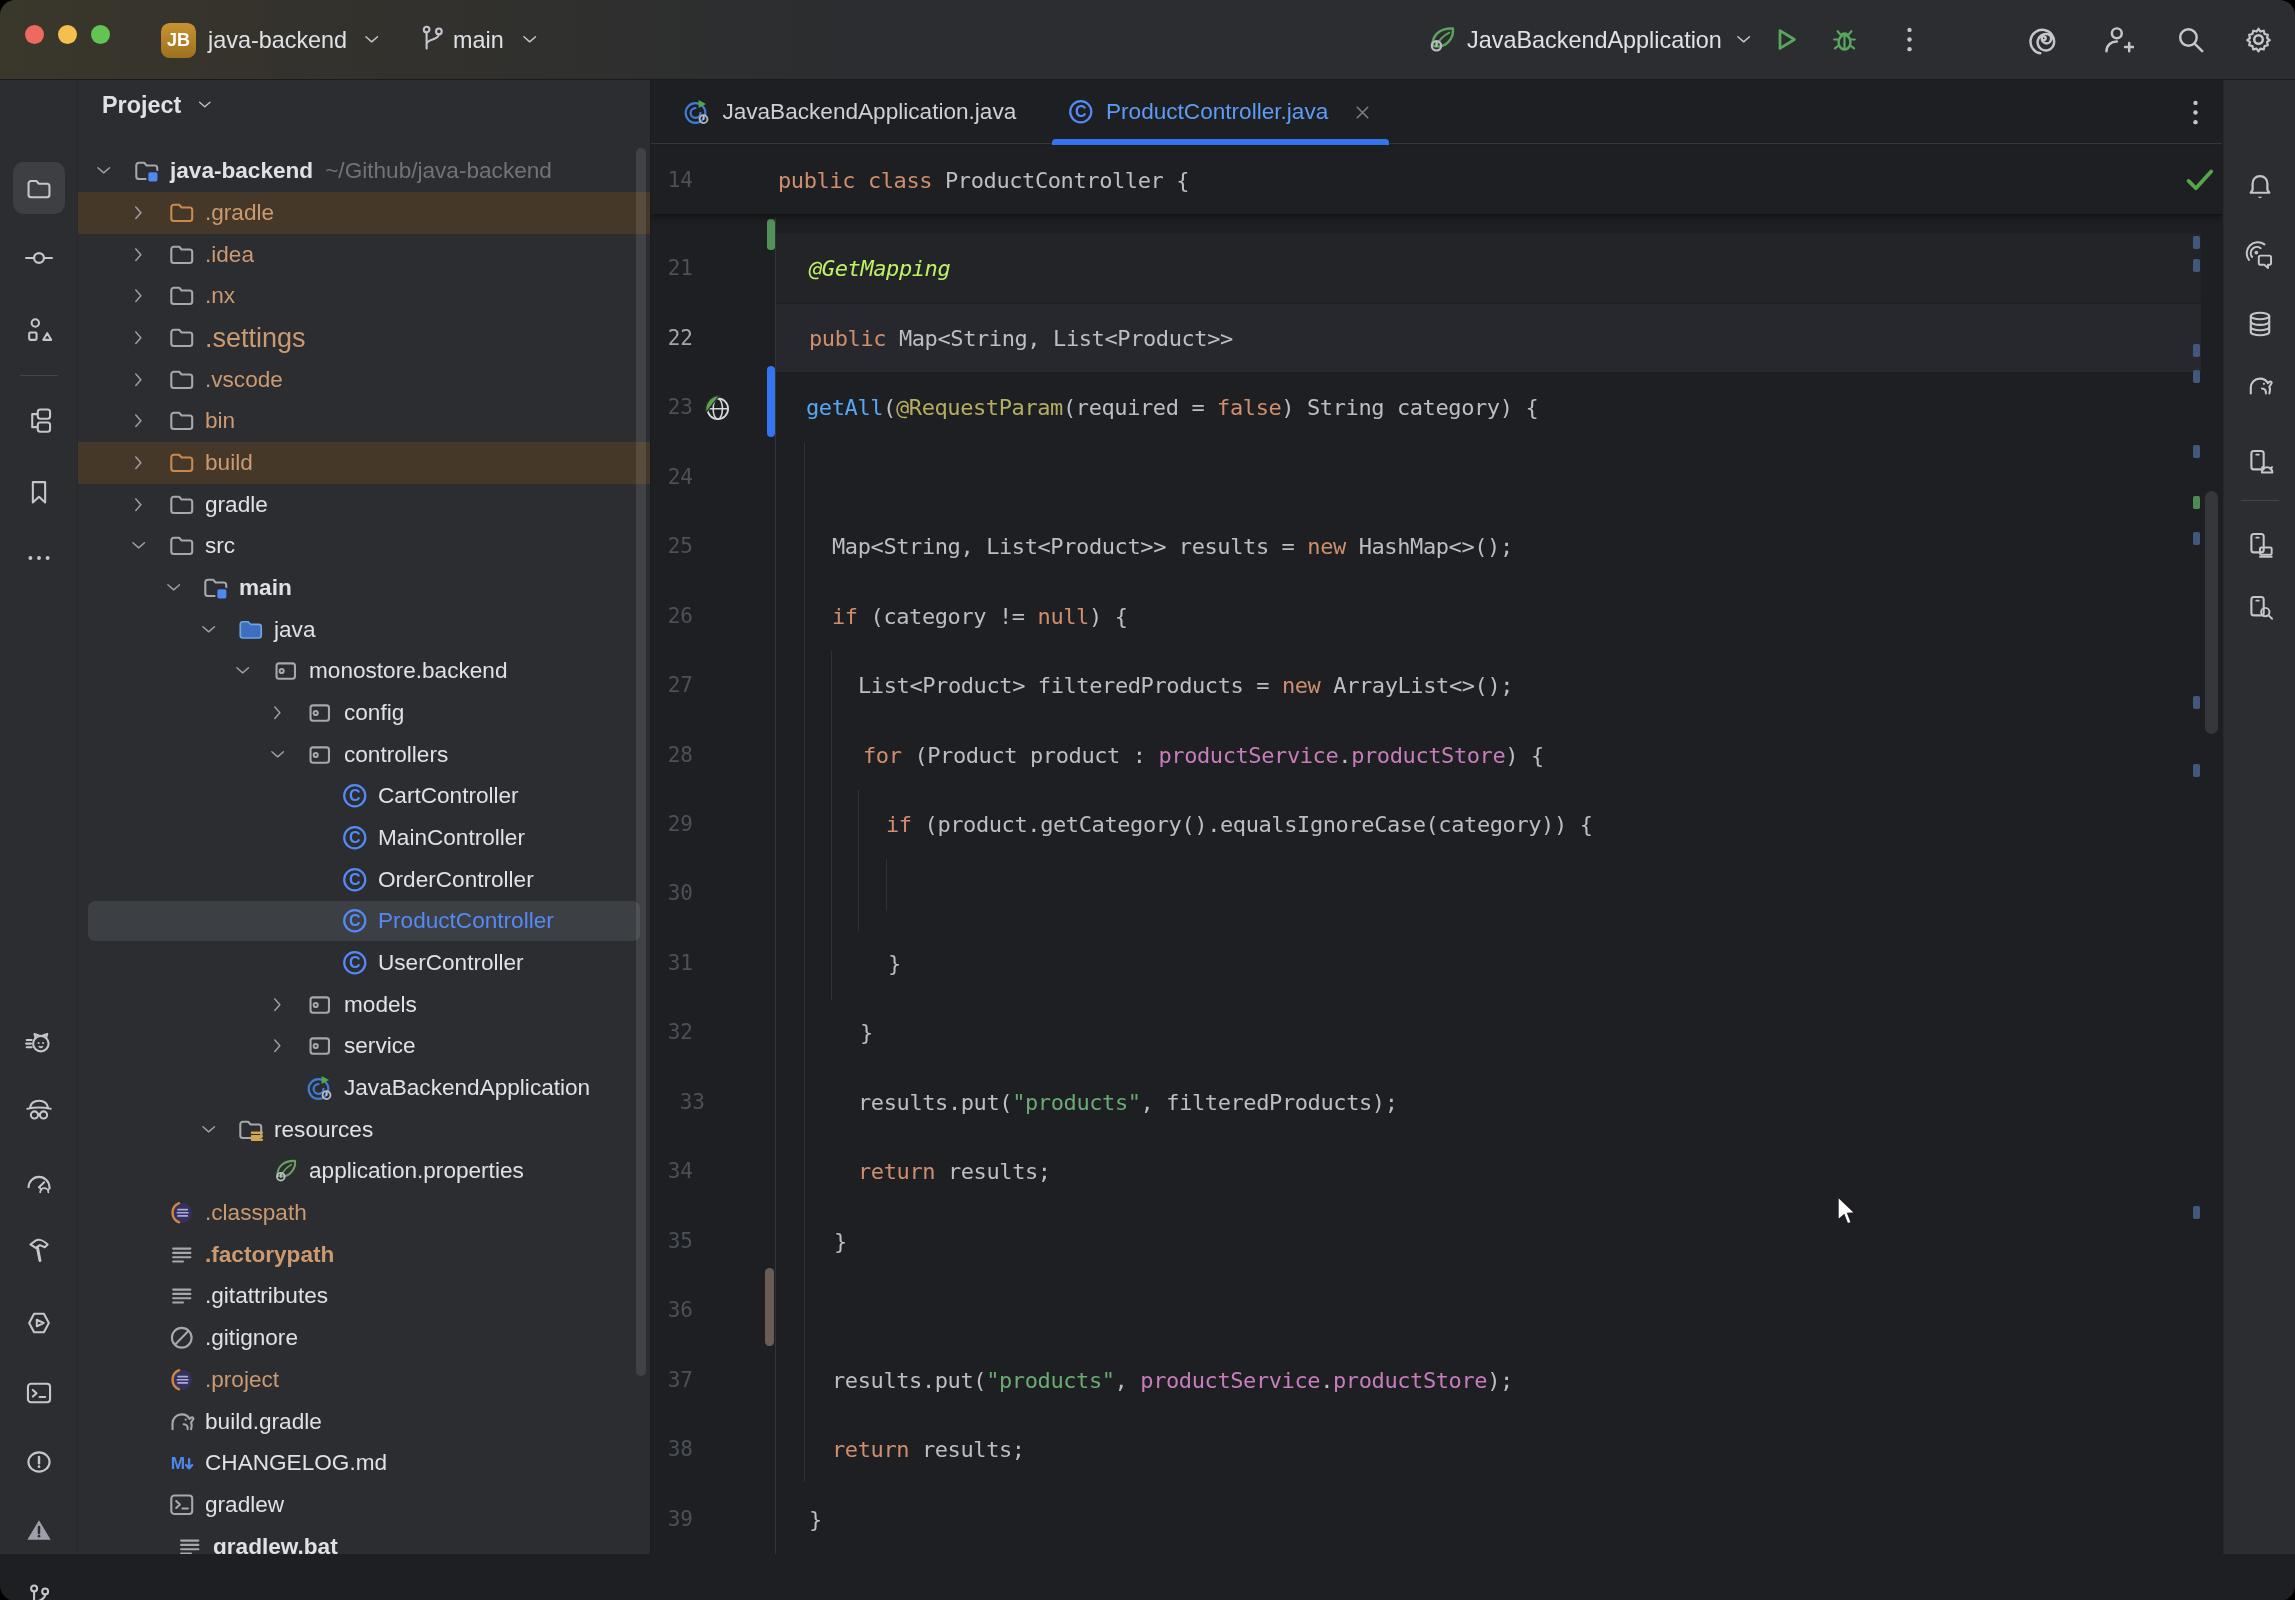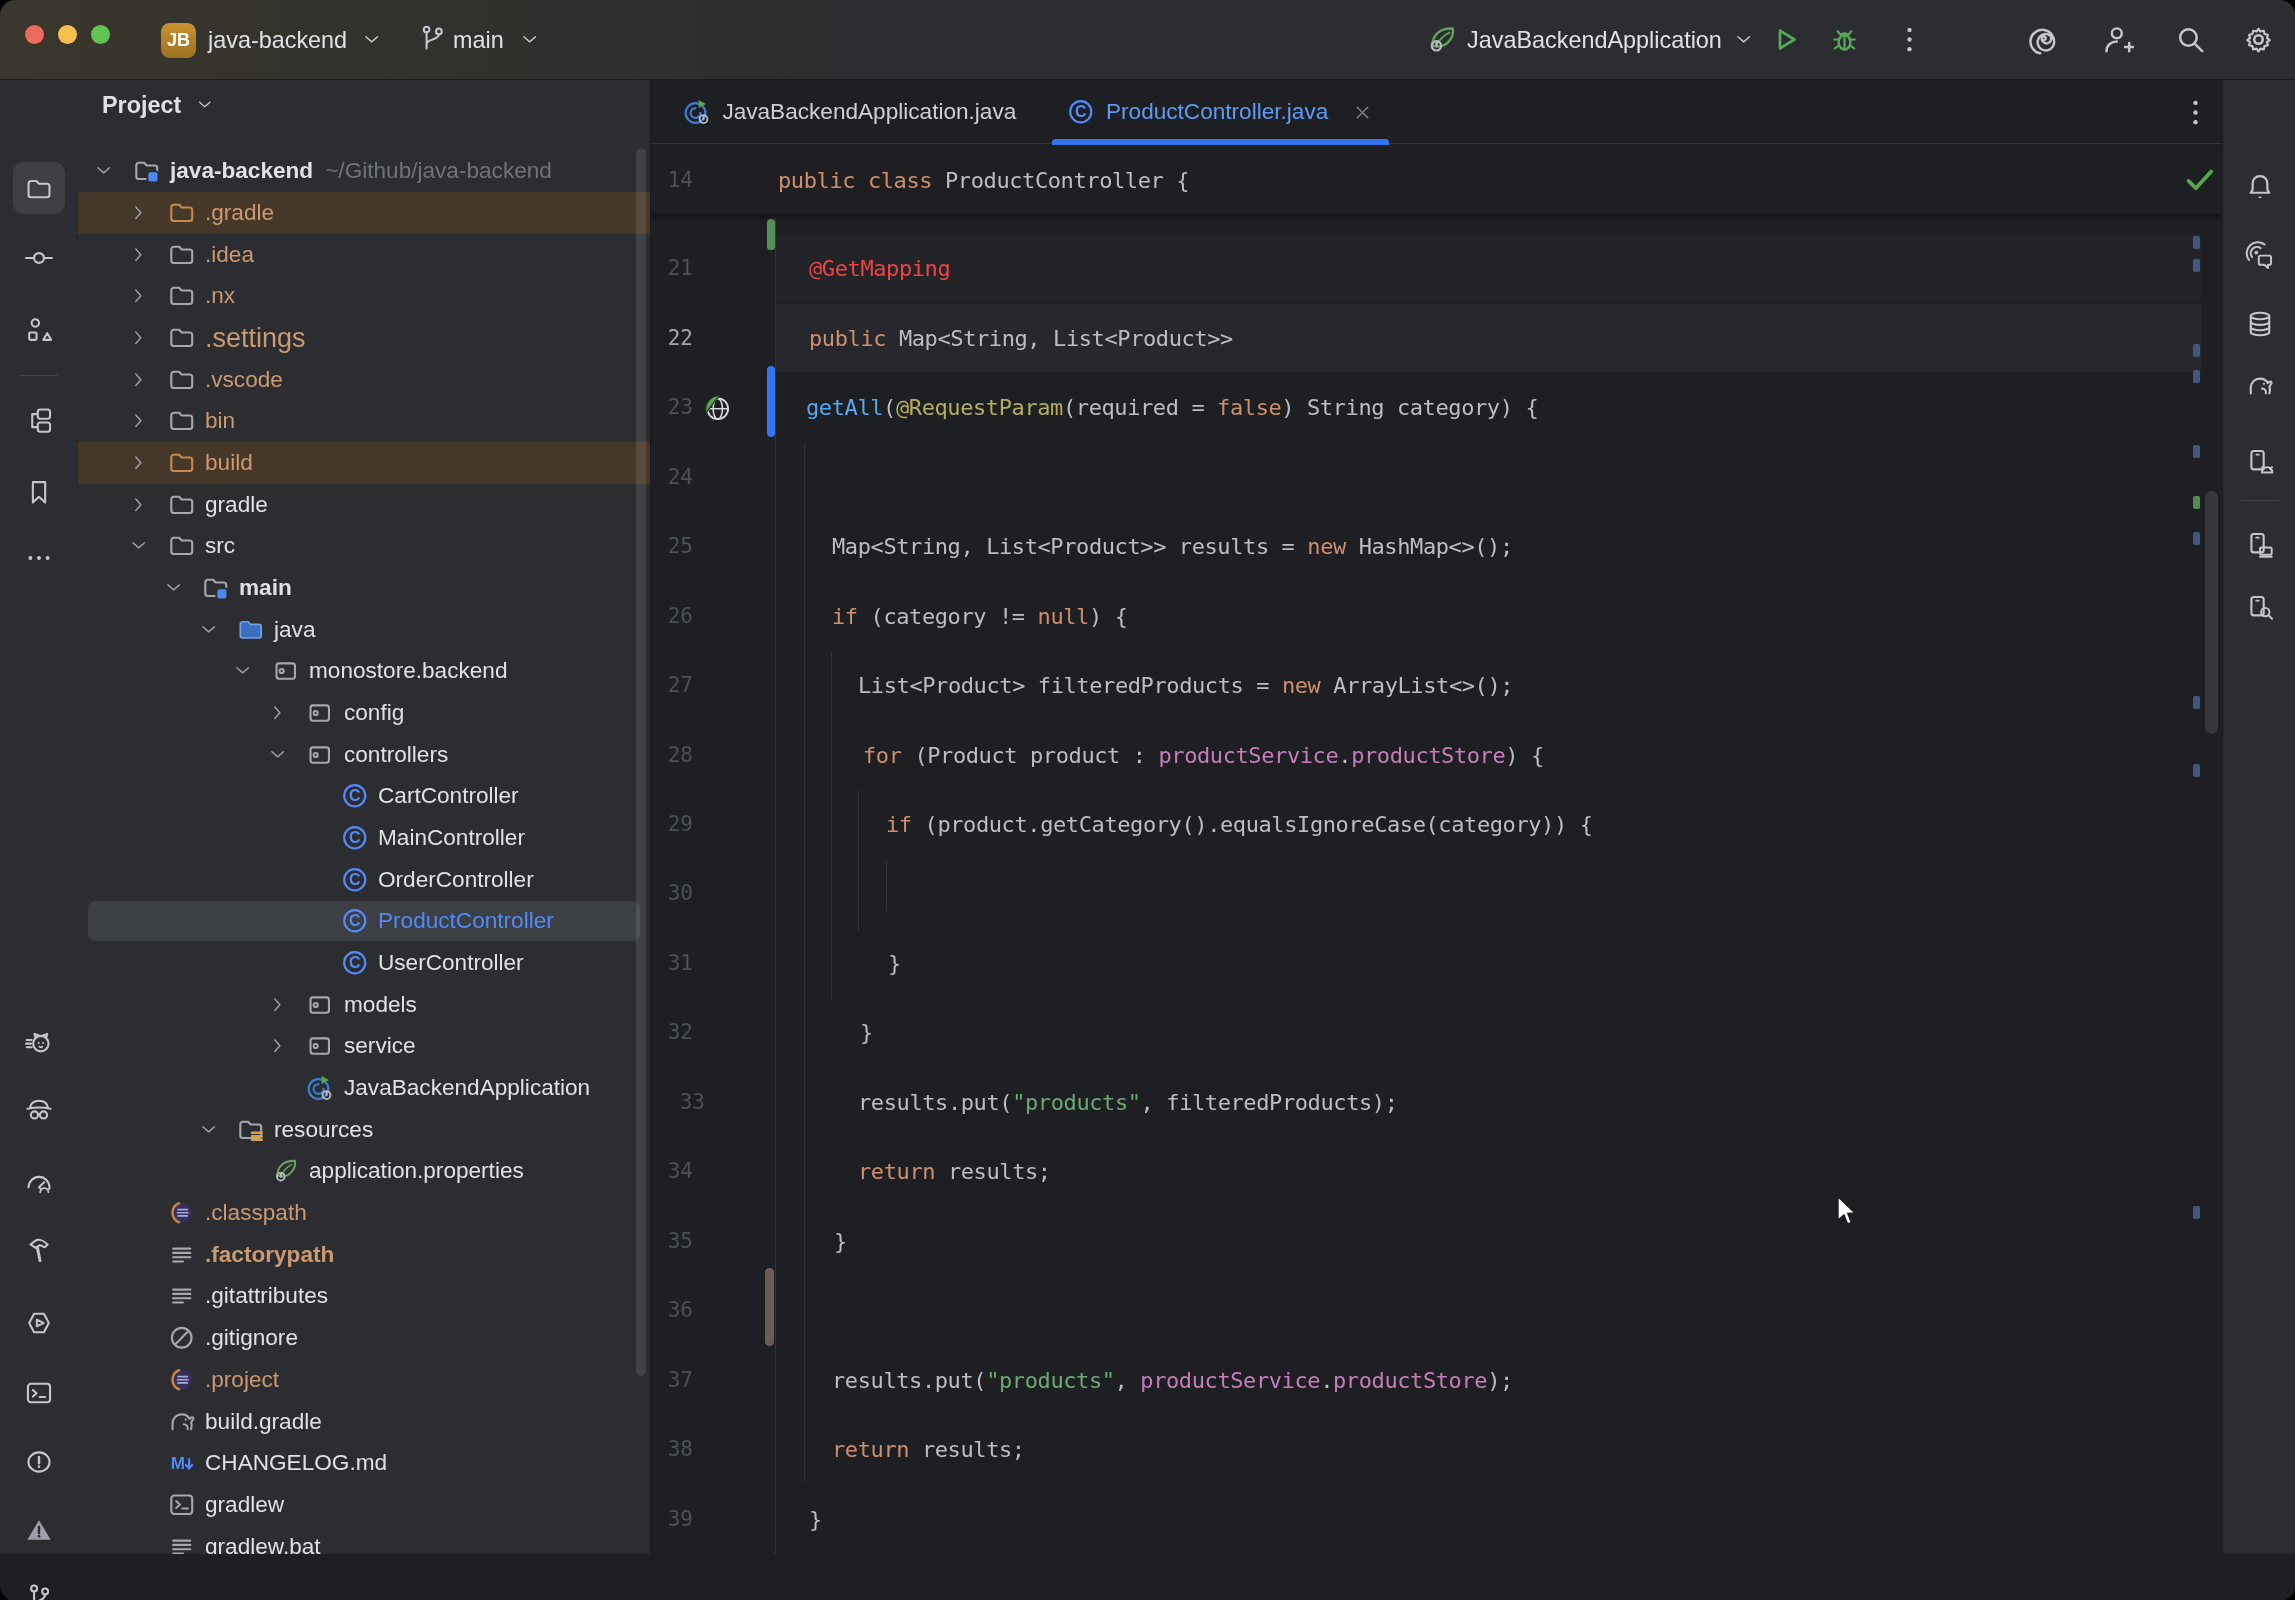--- a/index.html
+++ b/index.html
@@ -454,21 +454,21 @@
             </svg></div>
           <div style="position: absolute; left: 127px; top: 0px; height: 42px; line-height: 42px; font-size: 22.6px; color: rgb(223, 225, 229); white-space: nowrap;">CHANGELOG.md</div>
         </div>
         <div style="position: absolute; left: 0px; top: 1404px; width: 573px; height: 42px;">
           <div style="position: absolute; left: 89px; top: 6px; width: 29.5px; height: 29.5px;"><svg width="29.5" height="29.5" viewBox="0 0 24 24" fill="none" stroke-linecap="round" stroke-linejoin="round">
               <rect x="3.5" y="4.5" width="17" height="15" rx="2.5" stroke="#A6A8AE" stroke-width="1.7" fill="none"></rect>
               <path d="M7.5 9 l3 2.8 -3 2.8 M12.5 15 h4.5" stroke="#A6A8AE" stroke-width="1.7" fill="none"></path>
             </svg></div>
           <div style="position: absolute; left: 127px; top: 0px; height: 42px; line-height: 42px; font-size: 22.6px; color: rgb(223, 225, 229); white-space: nowrap;">gradlew</div>
         </div>
-        <div style="position: absolute; left: 0px; top: 1446px; width: 573px; height: 42px;">
+        <div style="position: absolute; left: 8px; top: 1446px; width: 573px; height: 42px; font-weight: bold;">
           <div style="position: absolute; left: 89px; top: 6px; width: 29.5px; height: 29.5px;"><svg width="29.5" height="29.5" viewBox="0 0 24 24" fill="none" stroke-linecap="round" stroke-linejoin="round">
               <path d="M5 7 h14 M5 10.5 h14 M5 14 h14 M5 17.5 h8" stroke="#A6A8AE" stroke-width="1.7" fill="none"></path>
             </svg></div>
           <div style="position: absolute; left: 127px; top: 0px; height: 42px; line-height: 42px; font-size: 22.6px; color: rgb(223, 225, 229); white-space: nowrap;">gradlew.bat</div>
         </div>
       </div>
     <div class="abs" style="left:558px;top:68px;width:10.4px;height:1228px;background:rgba(255,255,255,.10);border-radius:5.2px;"></div>
   </div>
 
   <div class="editor">
@@ -514,21 +514,21 @@
         <div style="position: absolute; left: 124px; top: 87px; width: 1426px; height: 68px; background: rgb(38, 40, 45);"></div>
         <div style="position: absolute; left: 153px; top: 226px; width: 0.9px; height: 1039px; background: rgb(47, 50, 55);"></div>
         <div style="position: absolute; left: 180px; top: 434px; width: 0.9px; height: 349px; background: rgb(47, 50, 55);"></div>
         <div style="position: absolute; left: 207px; top: 573px; width: 0.9px; height: 141px; background: rgb(47, 50, 55);"></div>
         <div style="position: absolute; left: 235px; top: 642px; width: 0.9px; height: 52px; background: rgb(47, 50, 55);"></div>
         <div style="position: absolute; left: 124px; top: 0px; width: 0.9px; height: 1337px; background: rgb(49, 52, 56);"></div>
         <div style="position: absolute; left: 116px; top: 1.7px; width: 7.8px; height: 31px; border-radius: 3.5px; background: rgb(84, 145, 89);"></div>
         <div style="position: absolute; left: 116px; top: 149px; width: 7.8px; height: 71px; border-radius: 4.3px; background: rgb(53, 116, 240);"></div>
         <div style="position: absolute; left: 114px; top: 1051px; width: 8.7px; height: 78px; border-radius: 4.3px; background: rgb(107, 93, 85);"></div>
         <div class="lnum mono" style="position: absolute; left: 0px; top: 17.4px; color: rgb(75, 80, 89);">21</div>
-        <div class="cline mono" style="position: absolute; left: 158px; top: 17.4px;"><span style="color: #ef4444;">@GetMapping</span></div>
+        <div class="cline mono" style="position: absolute; left: 158px; top: 17.4px;"><span style="color: #bef264; font-style: italic;">@GetMapping</span></div>
         <div class="lnum mono" style="position: absolute; left: 0px; top: 87px; color: rgb(161, 166, 174);">22</div>
         <div class="cline mono" style="position: absolute; left: 158px; top: 87px;"><span style="color: rgb(207, 142, 109);">public </span><span style="color: rgb(188, 190, 196);">Map&lt;String, List&lt;Product&gt;&gt;</span></div>
         <div class="lnum mono" style="position: absolute; left: 0px; top: 156px; color: rgb(75, 80, 89);">23</div>
         <div style="position: absolute; left: 50px; top: 175px; width: 31px; height: 31px;"><svg width="31" height="31" viewBox="0 0 24 24" fill="none" stroke-linecap="round" stroke-linejoin="round">
             <circle cx="13" cy="13" r="8" stroke="#D7D9DD" stroke-width="1.4" fill="none"></circle>
             <ellipse cx="13" cy="13" rx="3.6" ry="8" stroke="#D7D9DD" stroke-width="1.2" fill="none"></ellipse>
             <path d="M5.3 13 h15.4" stroke="#D7D9DD" stroke-width="1.2" fill="none"></path>
             <path d="M4 16 A10.5 10.5 0 0 1 14.5 2.8 L10 8 z" fill="#57A64A" stroke="#2B2D31" stroke-width="1"></path>
           </svg></div>
         <div class="cline mono" style="position: absolute; left: 155px; top: 156px;"><span style="color: rgb(86, 168, 245);">getAll</span><span style="color: rgb(188, 190, 196);">(</span><span style="color: rgb(179, 174, 96);">@RequestParam</span><span style="color: rgb(188, 190, 196);">(required = </span><span style="color: rgb(207, 142, 109);">false</span><span style="color: rgb(188, 190, 196);">) String category) {</span></div>

